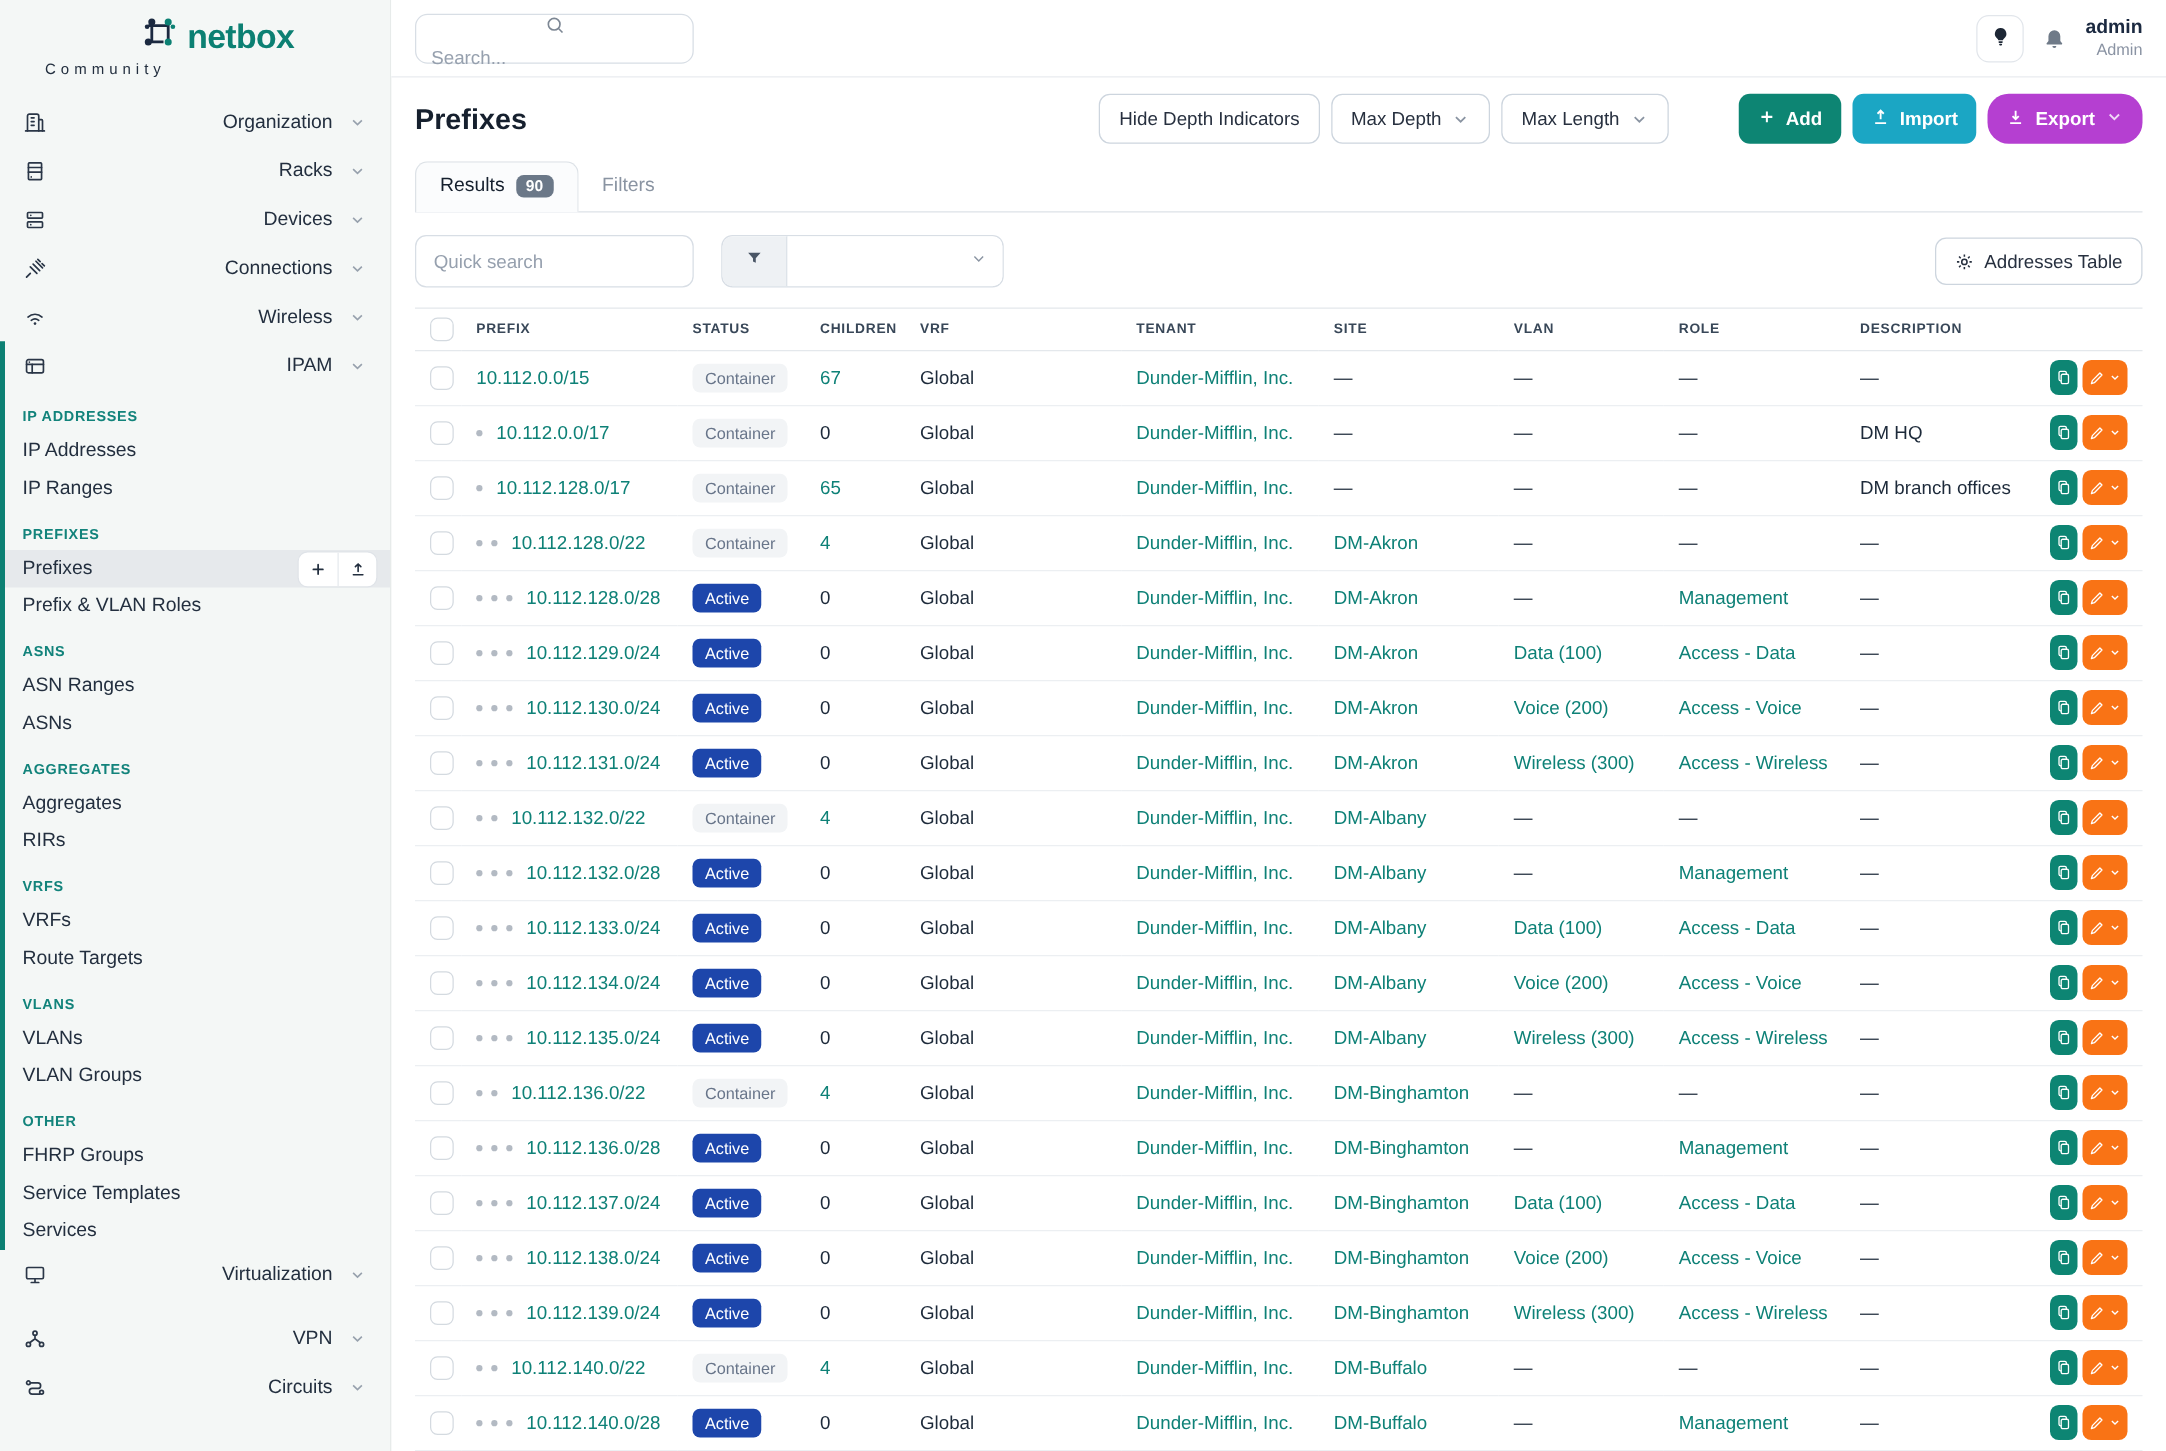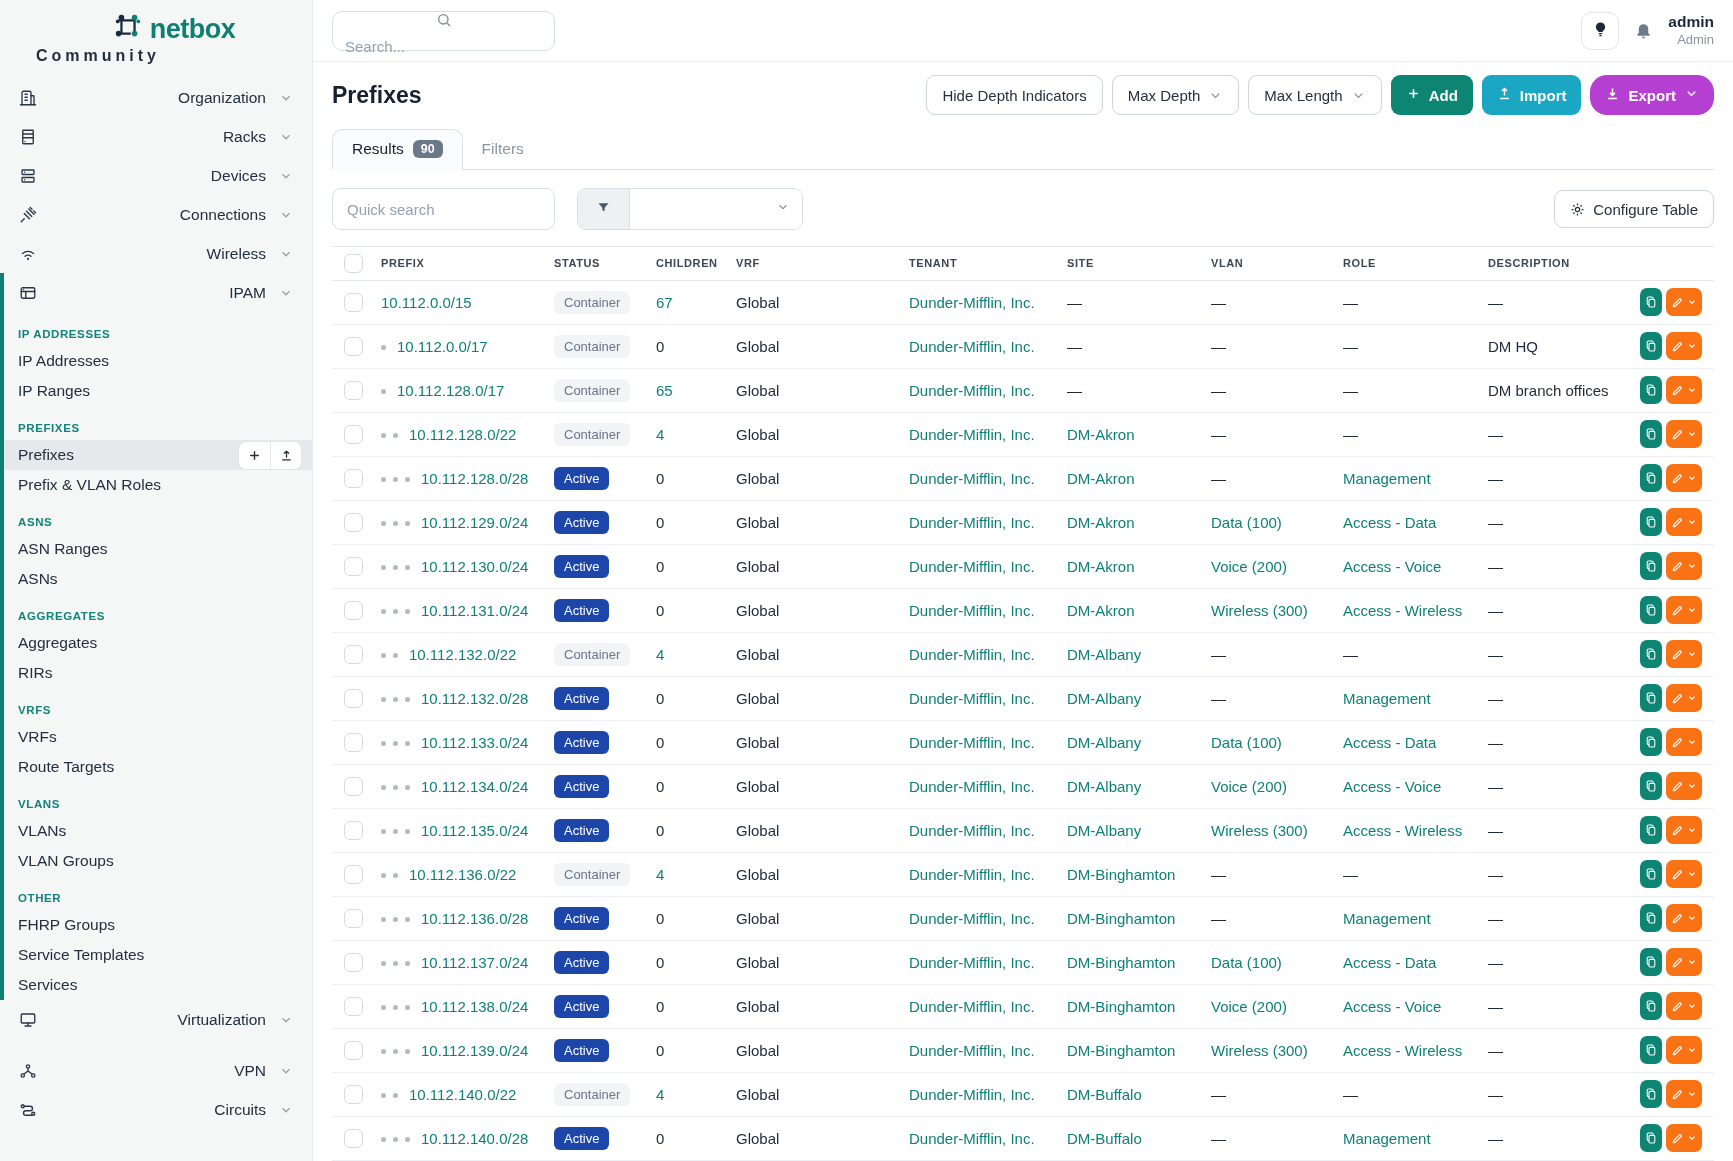--- a/index.html
+++ b/index.html
@@ -6,21 +6,21 @@
   html,body { width:1733px; height:1161px; overflow:hidden; background:#fff;
     font-family:"Liberation Sans", sans-serif; -webkit-font-smoothing:antialiased; }
   .app { display:flex; width:1733px; height:1161px; }
 
   
   .sidebar { width:313px; min-width:313px; height:100%; background:#f4f7f6;
     border-right:1px solid #e7ebea; overflow:hidden; }
   .brand { height:64px; padding-top:12px; text-align:left;padding-left:36px; }
   .brand-row { display:flex; align-items:center; justify-content:center; gap:7px; }
   .brand-name { color:#0c8073; font-size:27px; font-weight:bold; letter-spacing:-0.5px; }
-  .brand-sub { margin-top:1px; font-size:16px; font-weight:700; color:#232f3f; letter-spacing:4px; }
+  .brand-sub { margin-top:1px; font-size:12px; font-weight:400; color:#232f3f; letter-spacing:4px; }
   .nav { padding-top:14px; }
   .nav-top-item { display:flex; align-items:center; gap:13px; height:39px; padding:0 19px;
     color:#232f3f; font-size:15.5px; cursor:pointer; }
   .nav-top-item .nicon { width:18px; height:18px; color:#2a3647; display:flex; align-items:center; }
   .nav-top-item .nicon svg { width:18px; height:18px; }
   .nav-top-item .lbl { flex:1;text-align:right; }
   .chev { color:#97a1ad; display:flex; }
   .chev svg { width:14px; height:14px; }
   .ipam-block { border-left:4px solid #0c8073; }
   .ipam-block .nav-top-item { padding-left:15px; }
@@ -62,21 +62,21 @@
   .page-head { display:flex; align-items:center; height:42px; }
   .page-title { font-size:23px; font-weight:bold; color:#16202e; }
   .head-actions { margin-left:auto; display:flex; gap:9px; align-items:center; }
   .btn { height:40px; border-radius:9px; font-size:15px; display:inline-flex; align-items:center;
     gap:8px; padding:0 15px; cursor:pointer; border:none; white-space:nowrap;
     font-family:"Liberation Sans",sans-serif; }
   .btn svg { width:15px; height:15px; }
   .btn-outline { background:#fff; border:1px solid #cdd5de; color:#27303f; }
   .btn-outline .dchev { color:#8a94a2; display:flex; }
   .btn-solid { color:#fff; font-weight:600; }
-  .btn-add { background:#0d8573; }
+  .btn-add { background:#0d8573;margin-left:47px; }
   .btn-import { background:#1ba6c4; }
   .btn-export { background:#b53fd1;border-radius:17px; }
 
   .tabs { margin-top:13px; display:flex; align-items:flex-end; border-bottom:1px solid #dde2e7; }
   .tab { padding:10px 19px 11px; font-size:15.5px; cursor:pointer; }
   .tab.active { display:flex; align-items:center; gap:9px; background:#fbfcfd;
     border:1px solid #dde2e7; border-bottom:1px solid #fbfcfd; border-radius:10px 10px 0 0;
     margin-bottom:-1px; color:#16202e; }
   .tab.inactive { color:#8a94a2; }
   .tab-badge { background:#6b7888; color:#fff; font-size:12.5px; font-weight:600;
@@ -476,21 +476,21 @@
             </span>
           </div>
         </div>
         <button class="btn btn-outline configure-btn">
           <span style="display:flex">
             <svg viewBox="0 0 24 24" fill="none" stroke="currentColor" stroke-width="2">
                 <circle cx="12" cy="12" r="3.4"></circle>
                 <path d="M12 2.5v3M12 18.5v3M2.5 12h3M18.5 12h3M5.2 5.2l2.1 2.1M16.7 16.7l2.1 2.1M18.8 5.2l-2.1 2.1M7.3 16.7l-2.1 2.1"></path>
               </svg>
           </span>
-          <span>Configure Table</span>
+          <span>Addresses Table</span>
         </button>
       </div>
 
       <div class="table-wrap">
         <table>
           <colgroup>
             <col style="width:37px">
               <col style="width:173px">
               <col style="width:102px">
             <col style="width:80px">

